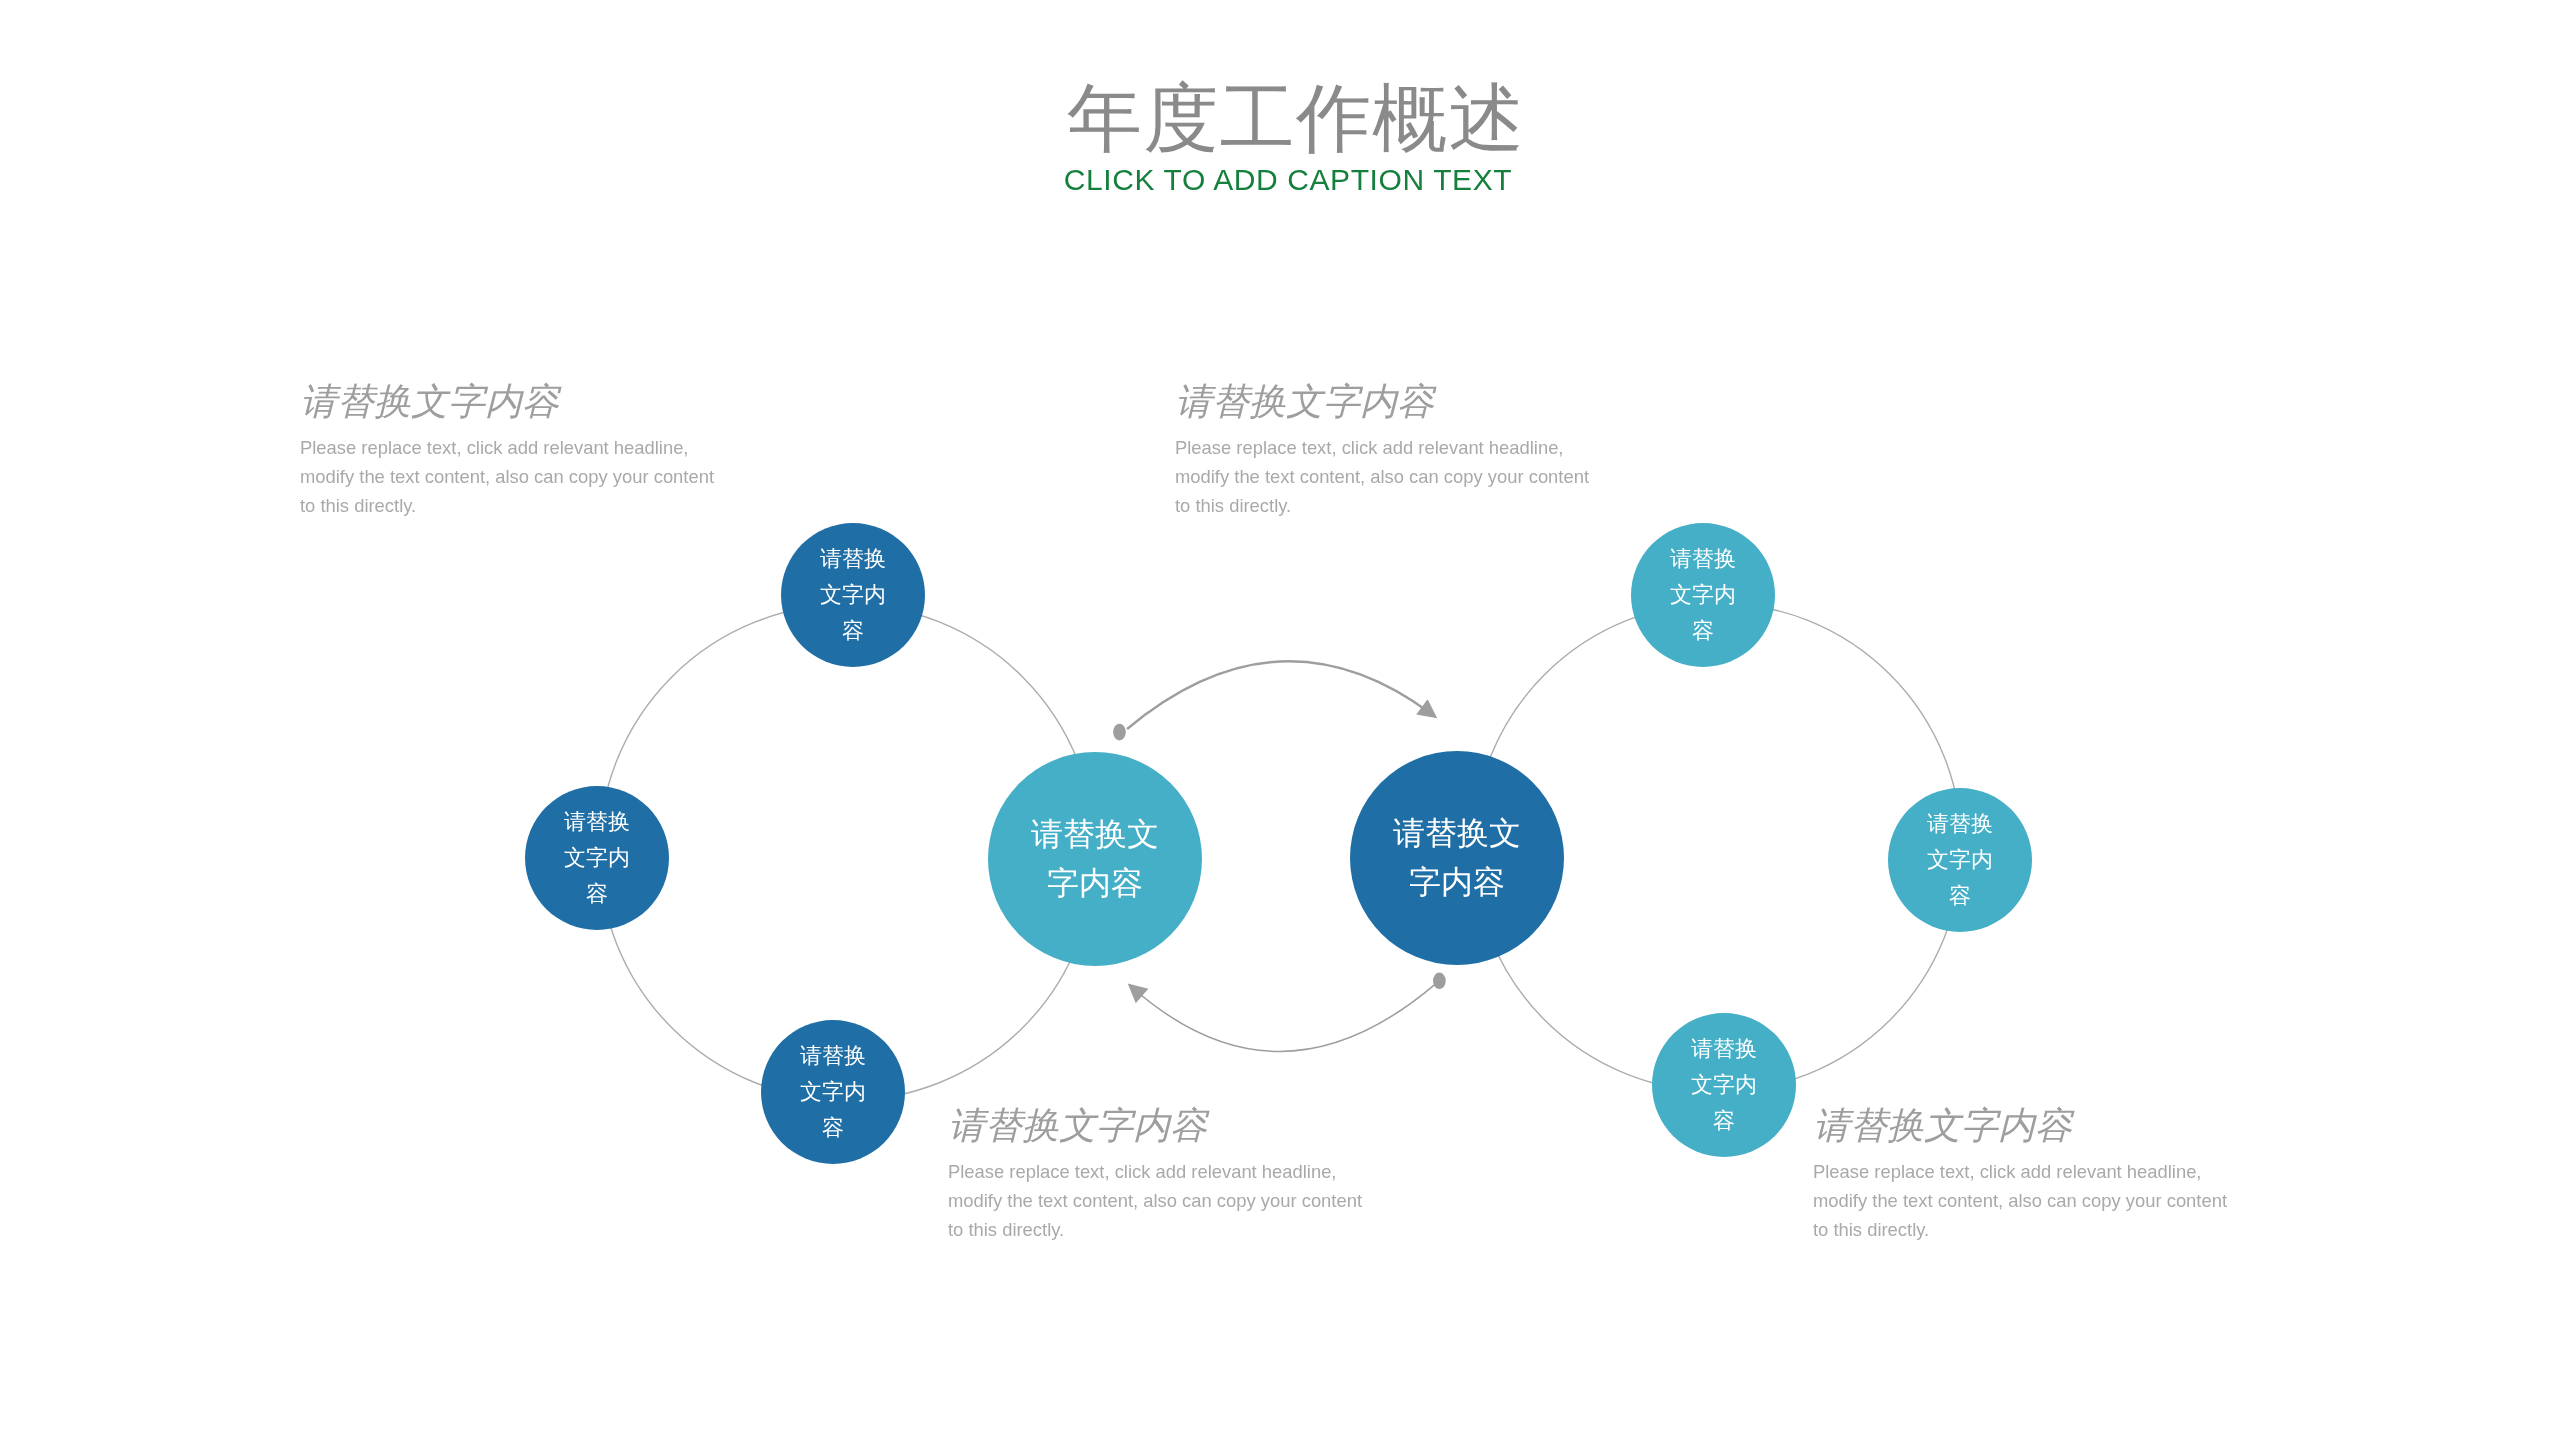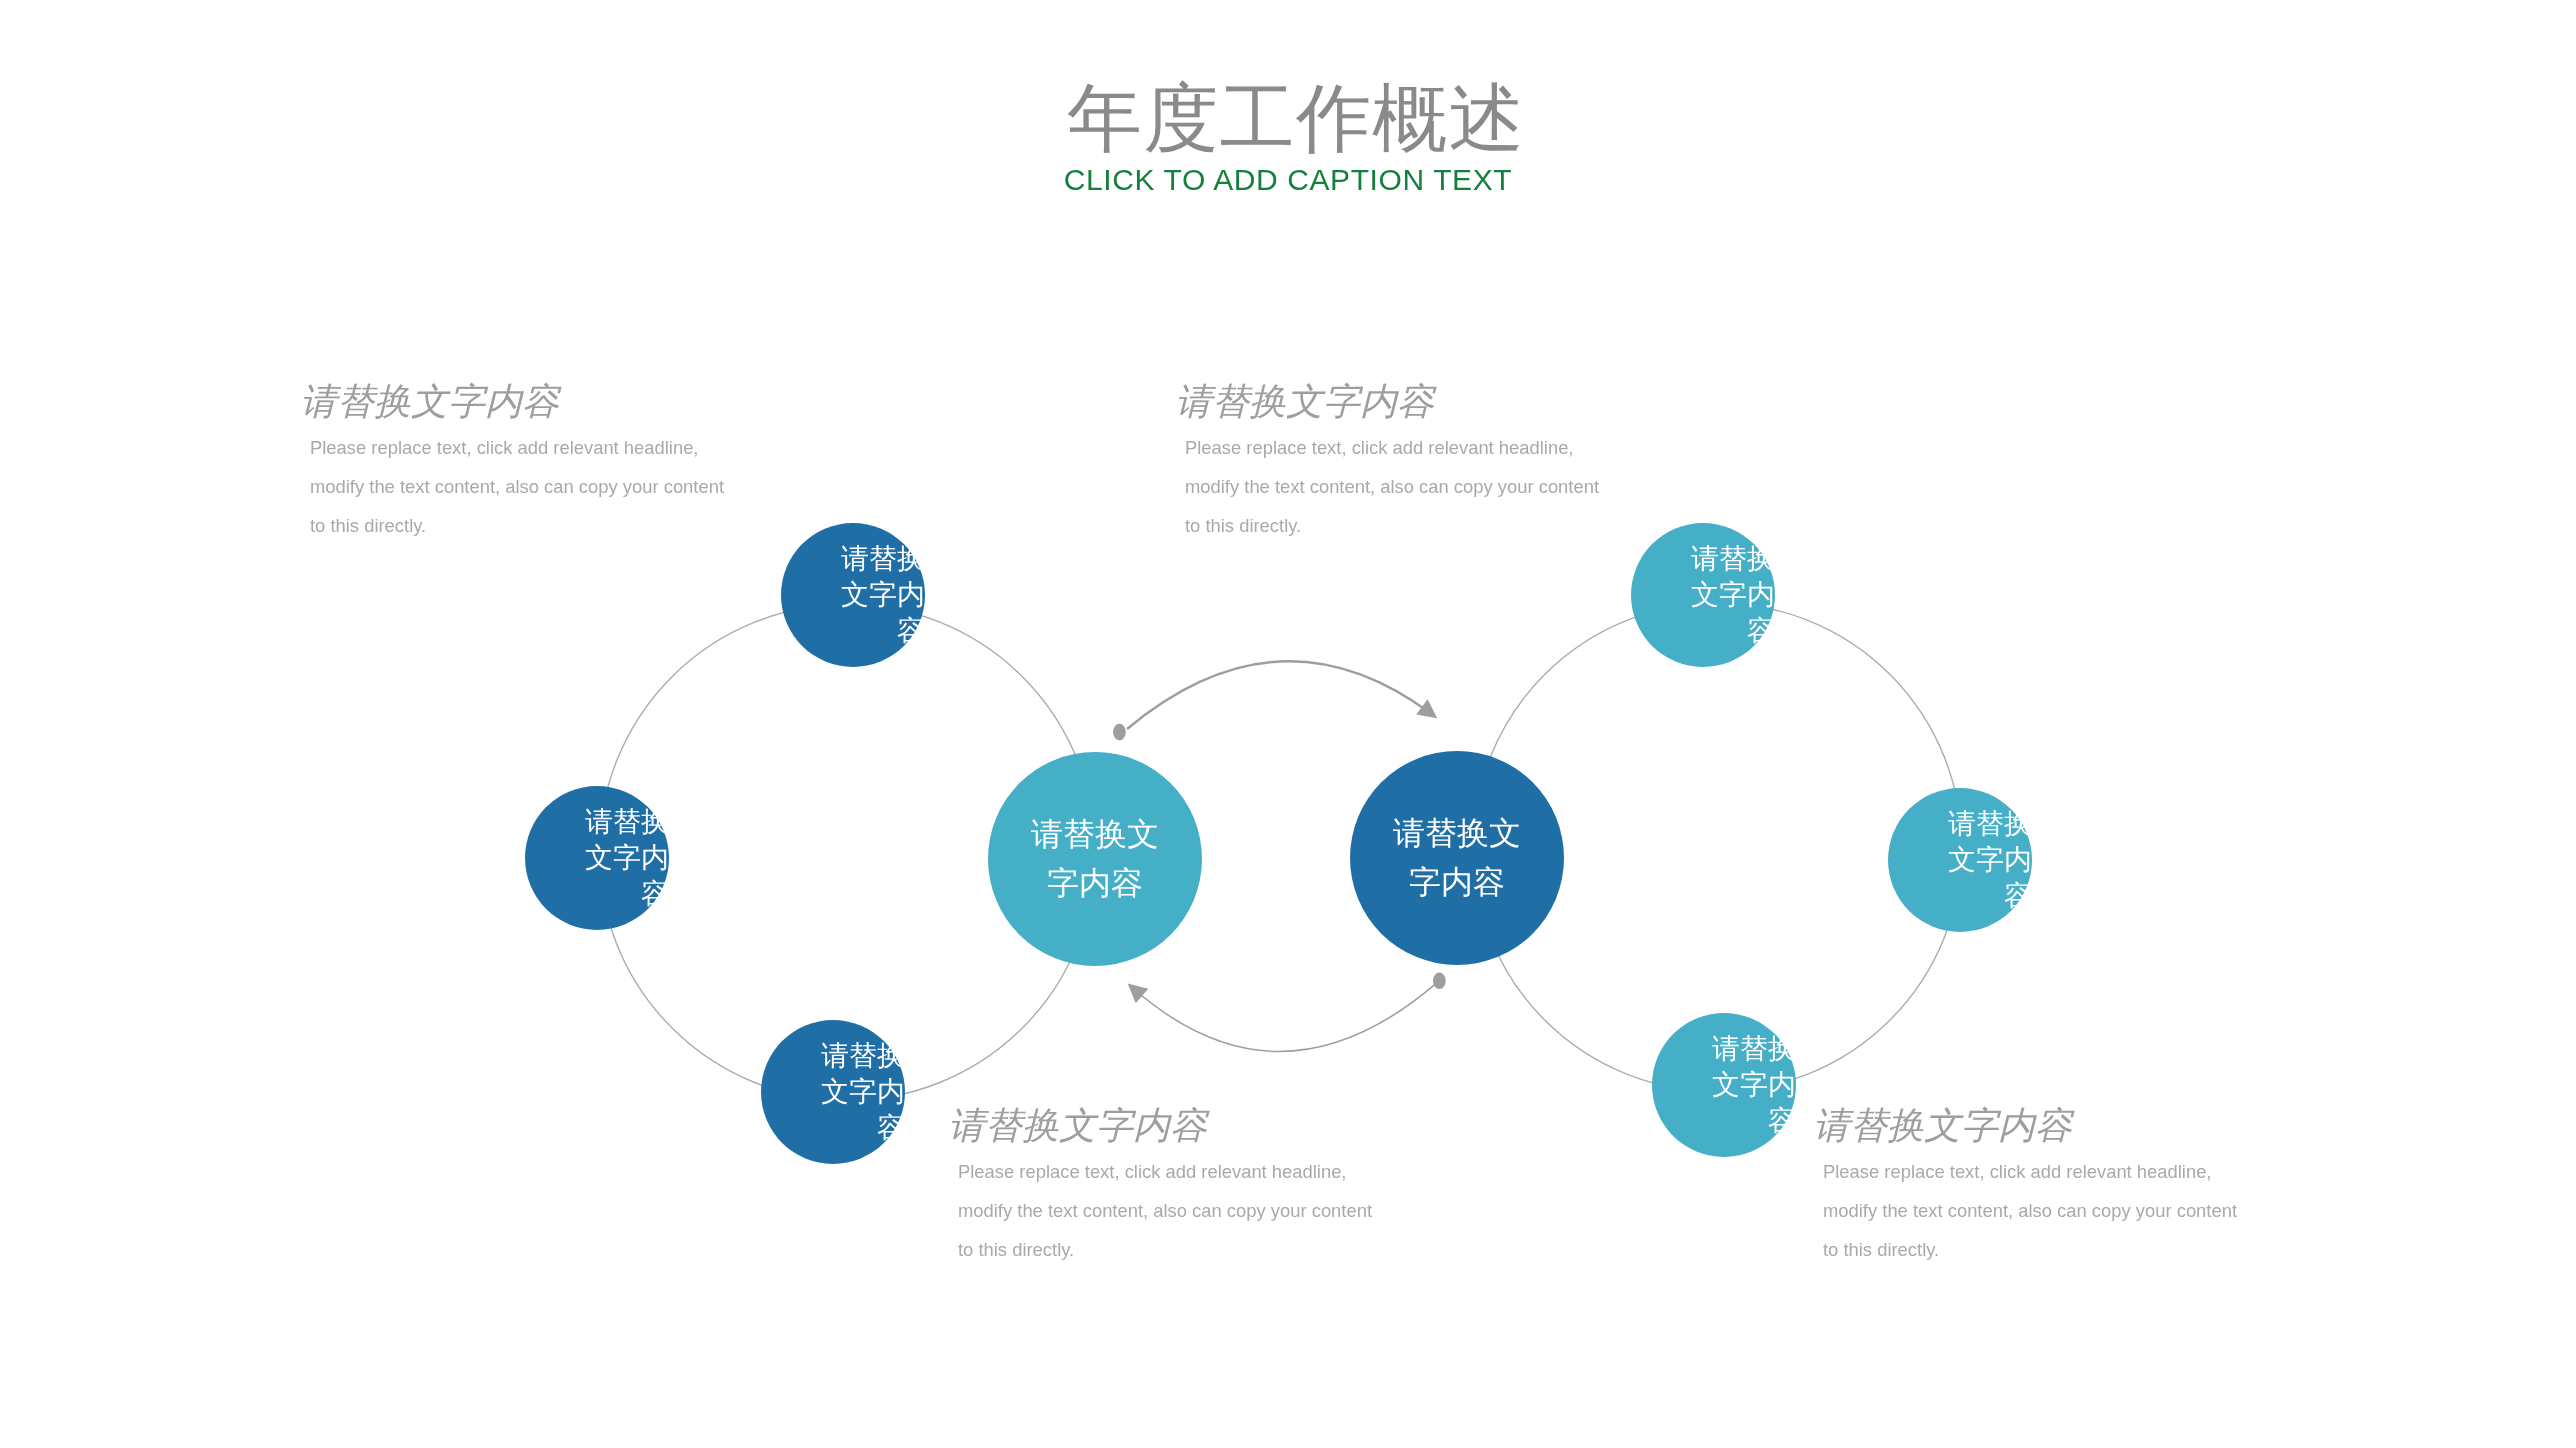--- a/index.html
+++ b/index.html
@@ -41,44 +41,43 @@
     border-radius: 50%;
     display: flex;
     flex-direction: column;
     align-items: center;
     justify-content: center;
     text-align: center;
     z-index: 2;
   }
   .sat {
     width: 144px; height: 144px;
-    font-size: 28px;
+    font-size: 22px;
     line-height: 36px;
-    align-items: flex-end;
   }
   .big {
     width: 214px; height: 214px;
     font-size: 32px;
     line-height: 49px;
   }
   .circle span { display: block; }
   .tblock {
     position: absolute;
     z-index: 1;
   }
   .tb-heading {
     margin: 0 0 12.7px 0;
     font-size: 37px;
     font-weight: 400;
     line-height: 1.0;
     white-space: nowrap;
     font-style: italic;
   }
   .tb-line {
-    margin: 10px;
+    margin: 0;
     font-size: 18.4px;
     line-height: 29px;
     white-space: nowrap;
   }
 </style>
 </head>
 <body>
 
 <div class="slide">
 

